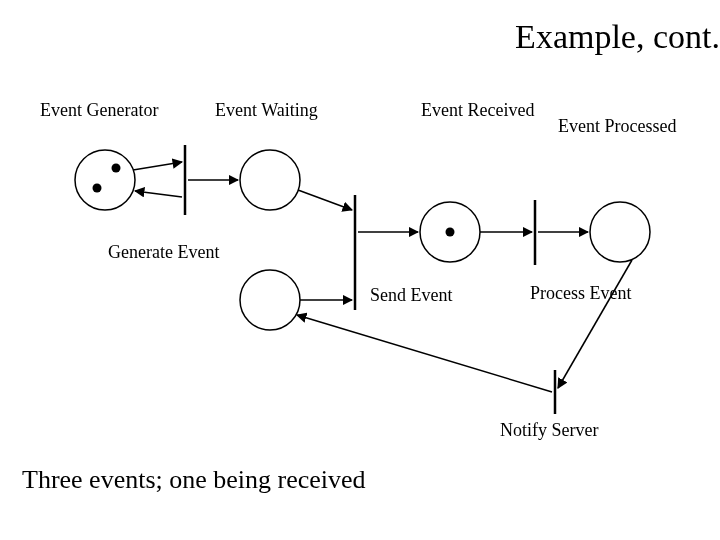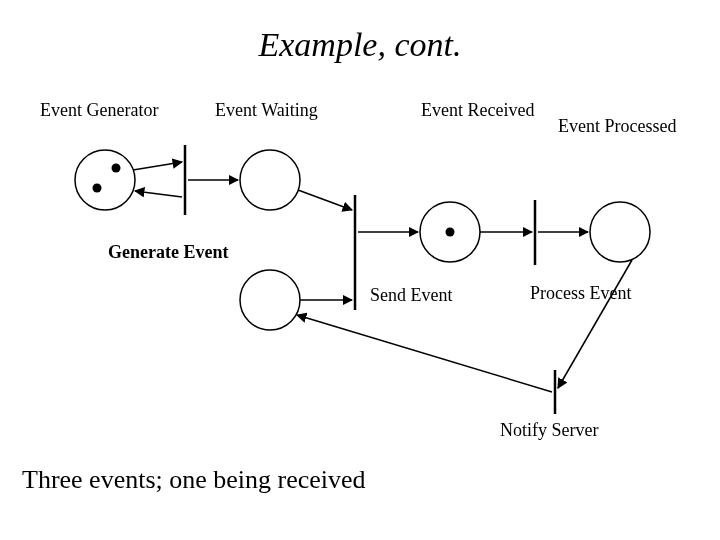--- a/index.html
+++ b/index.html
@@ -12,24 +12,23 @@
     color: #000;
   }
   .stage {
     position: relative;
     width: 720px;
     height: 540px;
   }
   .title {
     position: absolute;
     width: 100%;
-    text-align: center;
-    top: 26px;
+    text-align: right;
+    top: 18px;
     font-size: 34px;
-    font-style: italic;
   }
   .label {
     position: absolute;
     font-size: 18px;
     white-space: nowrap;
   }
   .caption {
     position: absolute;
     font-size: 26px;
     left: 22px;
@@ -46,21 +45,21 @@
 
 <div class="stage">
 
   <div class="title">Example, cont.</div>
 
   <div class="label" style="left:40px; top:100px;">Event Generator</div>
   <div class="label" style="left:215px; top:100px;">Event Waiting</div>
   <div class="label" style="left:385px; top:100px;margin-left:36px;">Event Received</div>
   <div class="label" style="left:558px; top:100px;margin-top:16px;">Event Processed</div>
 
-  <div class="label" style="left:108px; top:242px;font-weight:bold;">Generate Event</div>
+  <div class="label" style="left:108px; top:242px;">Generate Event</div>
   <div class="label" style="left:370px; top:285px;">Send Event</div>
   <div class="label" style="left:530px; top:283px;">Process Event</div>
   <div class="label" style="left:500px; top:420px;">Notify Server</div>
 
   <div class="caption">Three events; one being received</div>
 
   <svg width="720" height="540">
     <defs>
       <marker id="arr" viewBox="0 0 10 10" refX="9" refY="5" markerWidth="7" markerHeight="7" orient="auto-start-reverse">
         <path d="M 0 0 L 10 5 L 0 10 z" fill="#000"></path>

